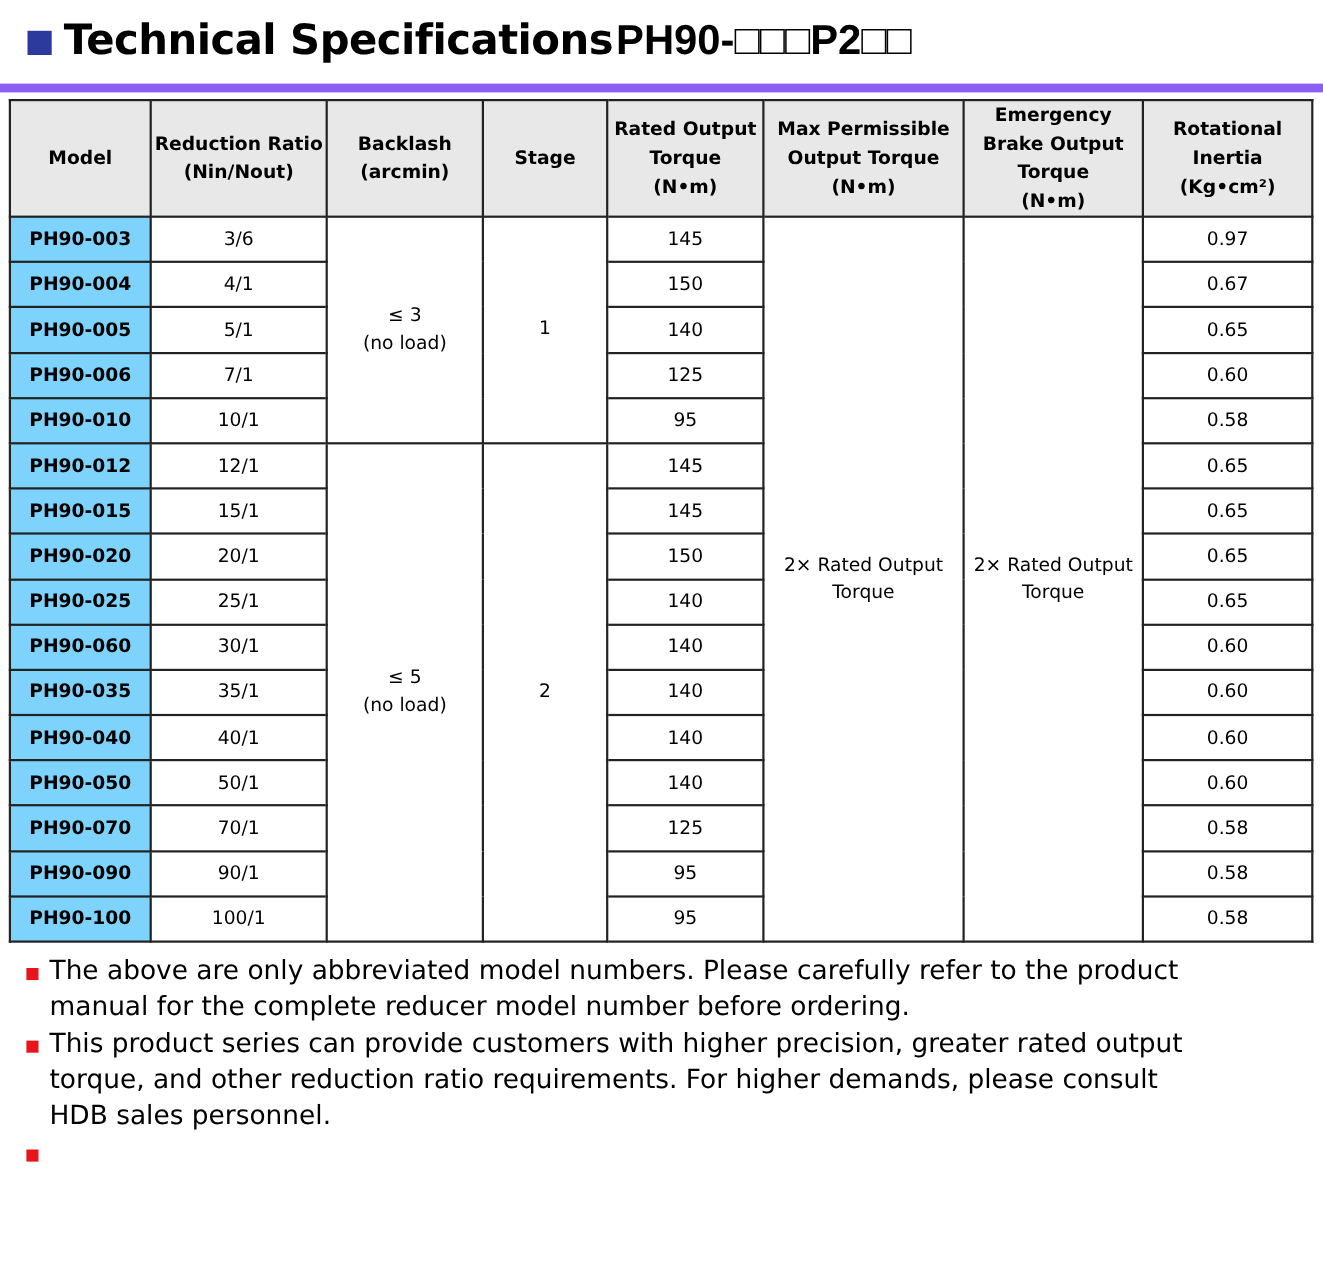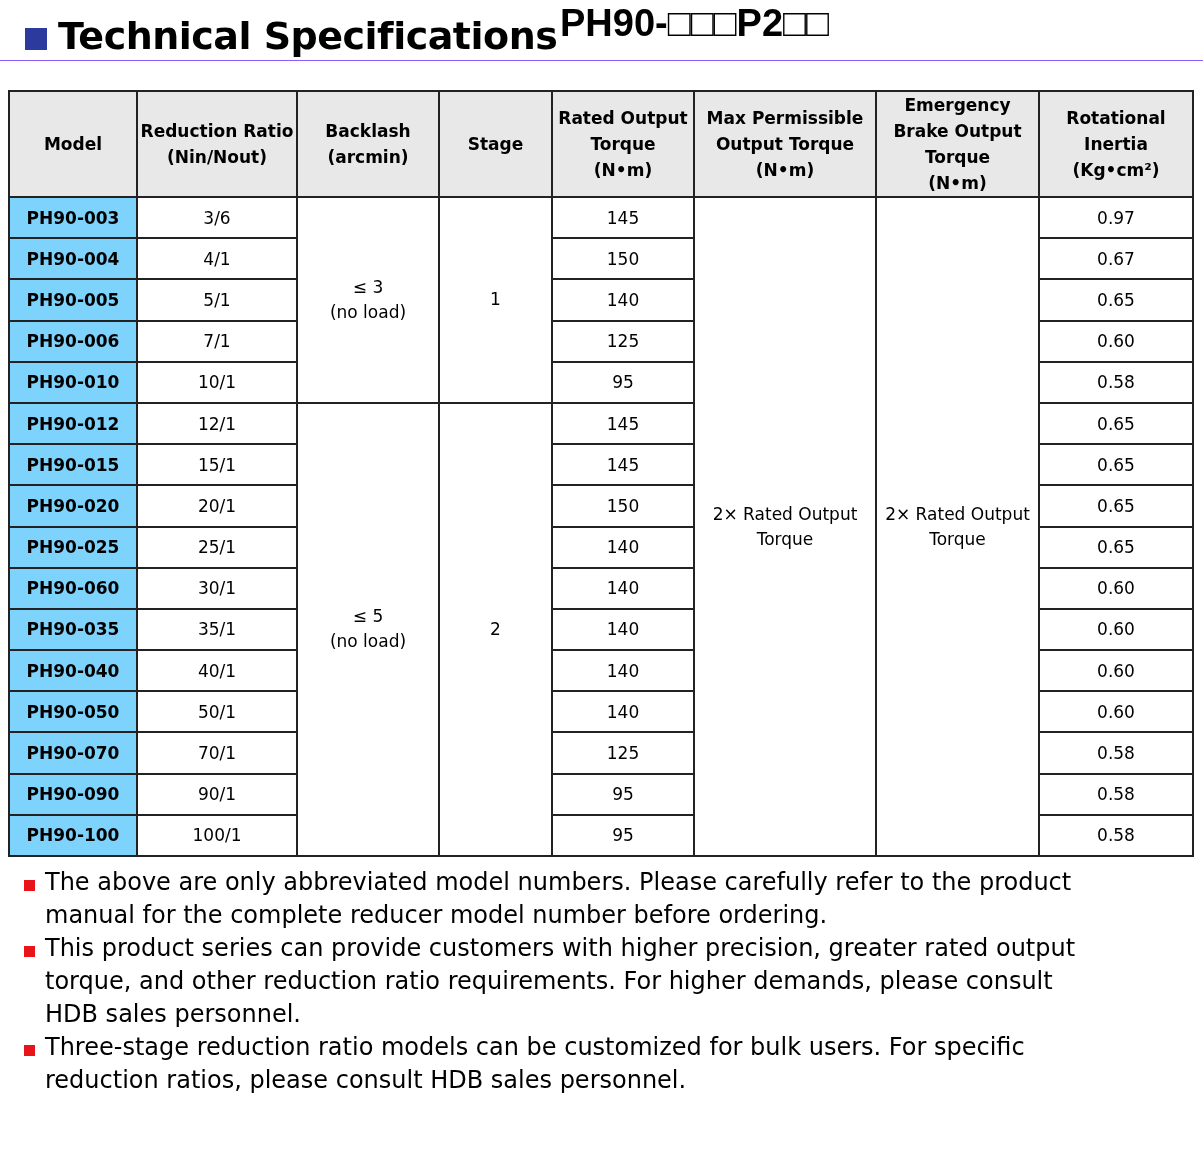--- a/index.html
+++ b/index.html
@@ -1,33 +1,33 @@
 <!DOCTYPE html>
 <html><head>
   <meta charset="utf-8">
   <style>
     html, body { margin: 0; padding: 0; background: #ffffff; }
     body {
       width: 1203px; height: 1157px; position: relative; overflow: hidden;
       font-family: "DejaVu Sans", "Liberation Sans", sans-serif; color: #000;
     }
     .title-bar {
-      position: absolute; left: 0; top: 0; width: 1203px; height: 61px;
-      border-bottom: 1px solid #8b5cf6; box-sizing: border-box;
+      position: absolute; left: 0; top: 0; width: 1203px; height: 84px;
+      border-bottom: 8px solid #8b5cf6; box-sizing: border-box;
     }
     .title-square {
       position: absolute; left: 25px; top: 28px; width: 22px; height: 22px; background: #2b3a9c;
     }
     .title-text {
       position: absolute; left: 58px; top: 14px; font-size: 38px; font-weight: bold;
       letter-spacing: -0.5px; white-space: nowrap;
       font-family: "DejaVu Sans", sans-serif;
     }
     .title-model {
-      position: absolute; left: 560px; top: 2px; font-size: 38px; font-weight: bold;
+      position: absolute; left: 560px; top: 16px; font-size: 38px; font-weight: bold;
       white-space: nowrap; font-family: "Liberation Sans", sans-serif; text-align: right;
     }
     table.spec {
       position: absolute; left: 8px; top: 90px;
       border-collapse: collapse; table-layout: fixed;
       font-family: "DejaVu Sans", sans-serif;
     }
     table.spec th, table.spec td {
       border: 2px solid #222; text-align: center; vertical-align: middle;
       padding: 0; box-sizing: border-box;
@@ -232,15 +232,14 @@
   <div class="notice-item">
     <span class="notice-bullet"></span>
     <span>The above are only abbreviated model numbers. Please carefully refer to the product manual for the complete reducer model number before ordering.</span>
   </div>
   <div class="notice-item">
     <span class="notice-bullet"></span>
     <span>This product series can provide customers with higher precision, greater rated output torque, and other reduction ratio requirements. For higher demands, please consult HDB sales personnel.</span>
   </div>
   <div class="notice-item">
     <span class="notice-bullet"></span>
-    <span>Three-stage reduction ratio models can be customized for bulk users. For specific reduction ratios, please consult HDB sales personnel.</span>
   </div>
 </div>
 
 </body></html>

